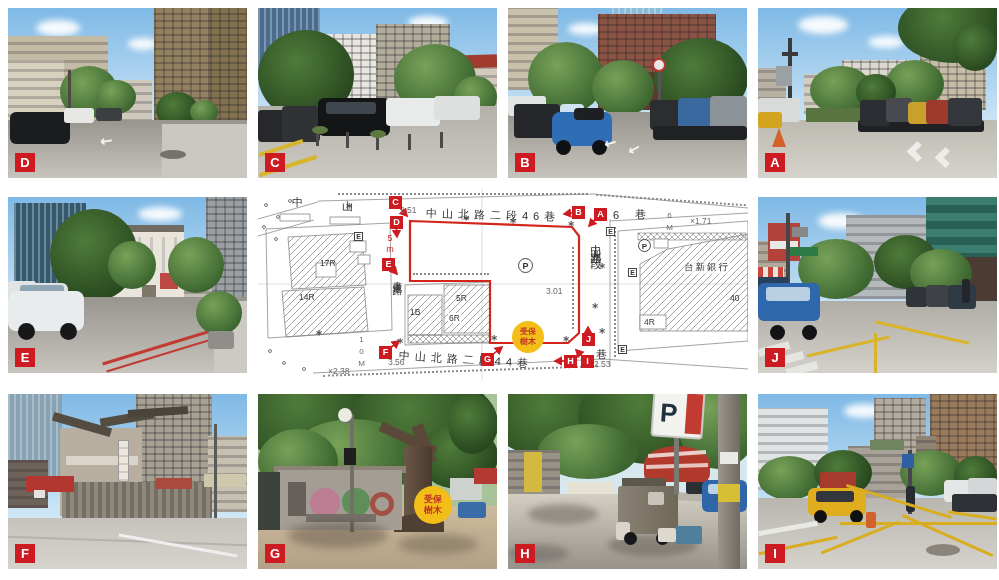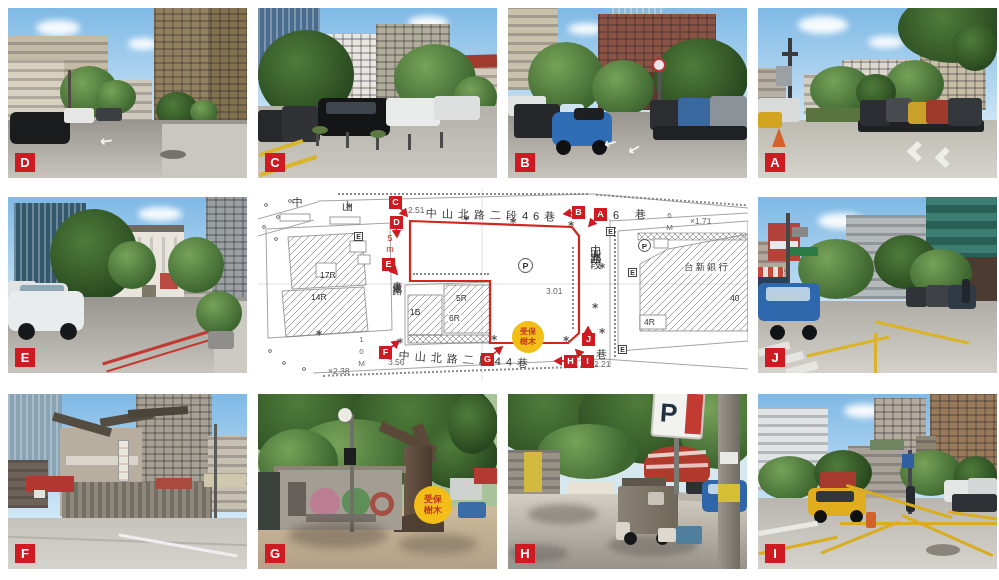--- a/index.html
+++ b/index.html
@@ -263,29 +263,29 @@
     <span class="mt" style="left:338px;top:158px">巷</span>
     <span class="mt" style="left:355px;top:20px">6</span>
     <span class="mt" style="left:377px;top:18px">巷</span>
     <span class="mt" style="left:34px;top:6px">中</span>
     <span class="mt" style="left:84px;top:10px">山</span>
     <span class="mt vert" style="left:132px;top:84px;font-size:10px;letter-spacing:2px">畫道路</span>
     <span class="mt vert" style="left:127px;top:44px;color:#d2251c;font-size:9px;letter-spacing:1px">5m</span>
     <span class="num vert" style="left:99px;top:146px;font-size:8px">10M</span>
     <span class="num vert" style="left:407px;top:22px;font-size:8px">6M</span>
 
-    <span class="num" style="left:150px;top:16px">2.51</span>
+    <span class="num" style="left:142px;top:16px">2.51</span>
     <span class="num" style="left:288px;top:97px">3.01</span>
     <span class="num" style="left:130px;top:168px">3.56</span>
     <span class="num" style="left:70px;top:177px">×2.38</span>
-    <span class="num" style="left:336px;top:170px">2.21</span>
+    <span class="num" style="left:336px;top:170px">2.53</span>
     <span class="num" style="left:432px;top:27px">×1.71</span>
 
-    <span class="bl" style="left:62px;top:81px">17R</span>
-    <span class="bl" style="left:53px;top:103px">14R</span>
+    <span class="bl" style="left:62px;top:69px">17R</span>
+    <span class="bl" style="left:41px;top:103px">14R</span>
     <span class="bl" style="left:152px;top:118px">1B</span>
     <span class="bl" style="left:198px;top:104px">5R</span>
     <span class="bl" style="left:190px;top:124px;background:#fff;padding:0 1px">6R</span>
     <span class="bl" style="left:386px;top:128px">4R</span>
     <span class="bl" style="left:472px;top:104px">40</span>
     <span class="bl" style="left:426px;top:72px;font-size:9.5px;letter-spacing:2px;background:rgba(255,255,255,.75)">台新銀行</span>
 
     <span class="pc" style="left:260px;top:69px;width:15px;height:15px;font:700 9px/15px 'Liberation Sans',sans-serif">P</span>
     <span class="pc" style="left:380px;top:50px;width:13px;height:13px;font:700 8px/13px 'Liberation Sans',sans-serif">P</span>
     <span class="eb" style="left:348px;top:38px">E</span>

